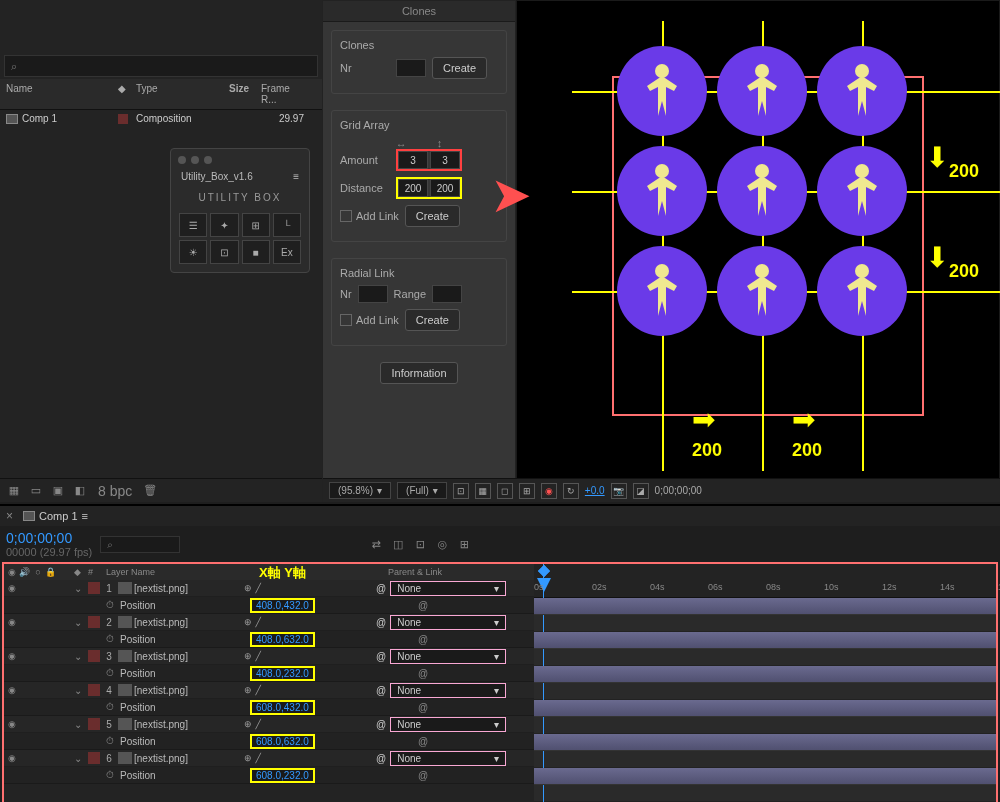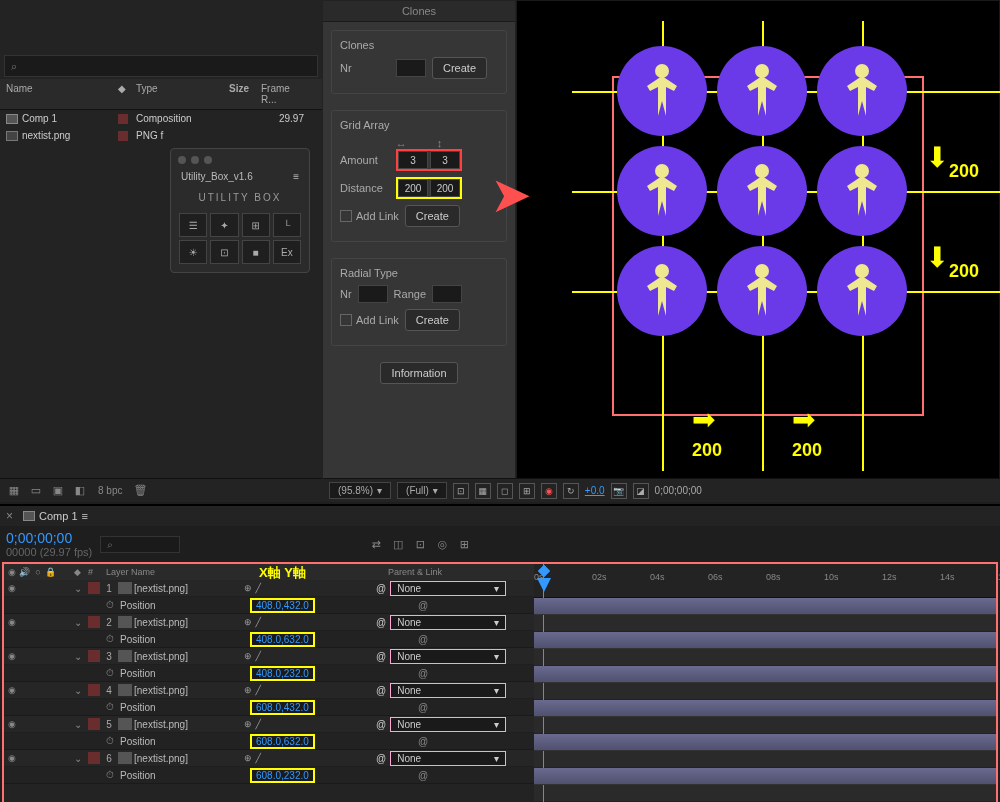--- a/index.html
+++ b/index.html
@@ -66,21 +66,21 @@
 
 
 .viewer-toolbar { position: absolute; bottom: 1px; left: 323px; right: 0; height: 24px; background: #232323; display: flex; align-items: center; gap: 6px; padding: 0 6px; font-size: 10px; color: #aaa; border-top: 1px solid #111; }
 .vt-dropdown { background: #1a1a1a; border: 1px solid #444; padding: 2px 8px; display: flex; align-items: center; gap: 4px; }
 .vt-icon { width: 16px; height: 16px; border: 1px solid #555; display: flex; align-items: center; justify-content: center; font-size: 9px; cursor: pointer; }
 .vt-blue { color: #3399ff; text-decoration: underline; }
 
 
 .project-toolbar { position: absolute; bottom: 1px; left: 0; width: 322px; height: 24px; background: #232323; display: flex; align-items: center; gap: 6px; padding: 0 6px; border-top: 1px solid #111; }
 .pt-icon { width: 16px; height: 14px; display: flex; align-items: center; justify-content: center; color: #888; font-size: 11px; cursor: pointer; }
-.pt-bpc { font-size: 10px; color: #888; padding: 0 4px; }
+.pt-bpc { font-size: 14px; color: #888; padding: 0 4px; }
 
 
 .timeline { position: absolute; top: 504px; left: 0; right: 0; bottom: 0; background: #1e1e1e; border-top: 2px solid #000; display: flex; flex-direction: column; }
 .tl-tabs { display: flex; align-items: center; padding: 2px 6px; background: #232323; gap: 6px; }
 .tl-tab-close { color: #888; font-size: 12px; cursor: pointer; }
 .tl-tab { display: flex; align-items: center; gap: 4px; font-size: 11px; color: #ccc; padding: 2px 4px; }
 .tl-header { display: flex; align-items: center; padding: 4px 6px; gap: 8px; }
 .tl-timecode { color: #3399ff; font-size: 14px; }
 .tl-subtime { font-size: 11px; color: #666; }
 .tl-search { background: #1a1a1a; border: 1px solid #333; padding: 2px 6px; width: 80px; color: #888; font-size: 10px; }
@@ -113,21 +113,21 @@
 .tllr-parent { width: 130px; display: flex; align-items: center; gap: 4px; }
 .parent-none { background: #1a1a1a; padding: 1px 6px; border: 1px solid #f9a8d4; flex: 1; display: flex; justify-content: space-between; }
 
 .tl-prop-row { display: flex; align-items: center; height: 17px; font-size: 10px; background: #222; border-bottom: 1px solid #1a1a1a; padding-left: 102px; }
 .tlpr-stopwatch { width: 14px; color: #888; font-size: 10px; }
 .tlpr-name { width: 130px; color: #bbb; }
 .tlpr-value { color: #3399ff; background: #1a1a1a; padding: 0 4px; border: 2px solid #ffff00; }
 .tlpr-parent { margin-left: auto; width: 130px; color: #888; padding-left: 14px; }
 
 .time-ruler { height: 34px; background: #232323; position: relative; border-bottom: 1px solid #111; }
-.ruler-mark { position: absolute; top: 8px; font-size: 9px; color: #888; }
+.ruler-mark { position: absolute; top: 18px; font-size: 9px; color: #888; }
 .playhead { position: absolute; left: 3px; top: 14px; width: 14px; height: 14px; background: #3399ff; clip-path: polygon(0 0, 100% 0, 50% 100%); }
 .playhead-line { position: absolute; left: 9px; top: 0; bottom: -250px; width: 1px; background: #3399ff; }
 
 .track-row { height: 17px; background: linear-gradient(#6a6a8f, #505070); border-bottom: 1px solid #333; position: relative; }
 .track-row-prop { height: 17px; background: #2a2a2a; border-bottom: 1px solid #222; }
 .keyframe-dot { position: absolute; left: 6px; top: 3px; width: 8px; height: 8px; background: #3399ff; transform: rotate(45deg); }
 
 .axis-labels { position: absolute; left: 255px; top: 0; color: #ffff00; font-size: 13px; font-weight: bold; display: flex; gap: 4px; z-index: 2; }
 
 svg.person { fill: #f0e890; }
@@ -150,32 +150,20 @@
           <span class="comp-icon-sm"></span>
           <span>Comp 1</span>
         </div>
       <div class="pr-tag">
           <div class="color-tag"></div>
         </div>
       <div class="pr-type">Composition</div>
       <div class="pr-size"></div>
       <div class="pr-fr">29.97</div>
     </div>
-    <div class="project-row">
-      <div class="pr-name">
-          <span class="png-icon-sm"></span>
-          <span>nextist.png</span>
-        </div>
-      <div class="pr-tag">
-          <div class="color-tag"></div>
-        </div>
-      <div class="pr-type">PNG f</div>
-      <div class="pr-size"></div>
-      <div class="pr-fr"></div>
-    </div>
   </div>
 
   <div class="clones-panel">
     <div class="clones-title">Clones</div>
     <div class="cp-section">
       <div class="cp-section-label">Clones</div>
       <div class="cp-row">
         <span class="cp-label">Nr</span>
         <input class="cp-input" value="" style="">
         <button class="cp-button">Create</button>
@@ -203,21 +191,21 @@
       </div>
       <div class="cp-row">
         <span class="cp-checkbox">
             <span class="cp-checkbox-box"></span>
             <span>Add Link</span>
           </span>
         <button class="cp-button">Create</button>
       </div>
     </div>
     <div class="cp-section">
-      <div class="cp-section-label">Radial Type</div>
+      <div class="cp-section-label">Radial Link</div>
       <div class="cp-row">
         <span>Nr</span>
         <input class="cp-input" style="">
         <span>Range</span>
         <input class="cp-input" style="">
       </div>
       <div class="cp-row">
         <span class="cp-checkbox">
             <span class="cp-checkbox-box"></span>
             <span>Add Link</span>

